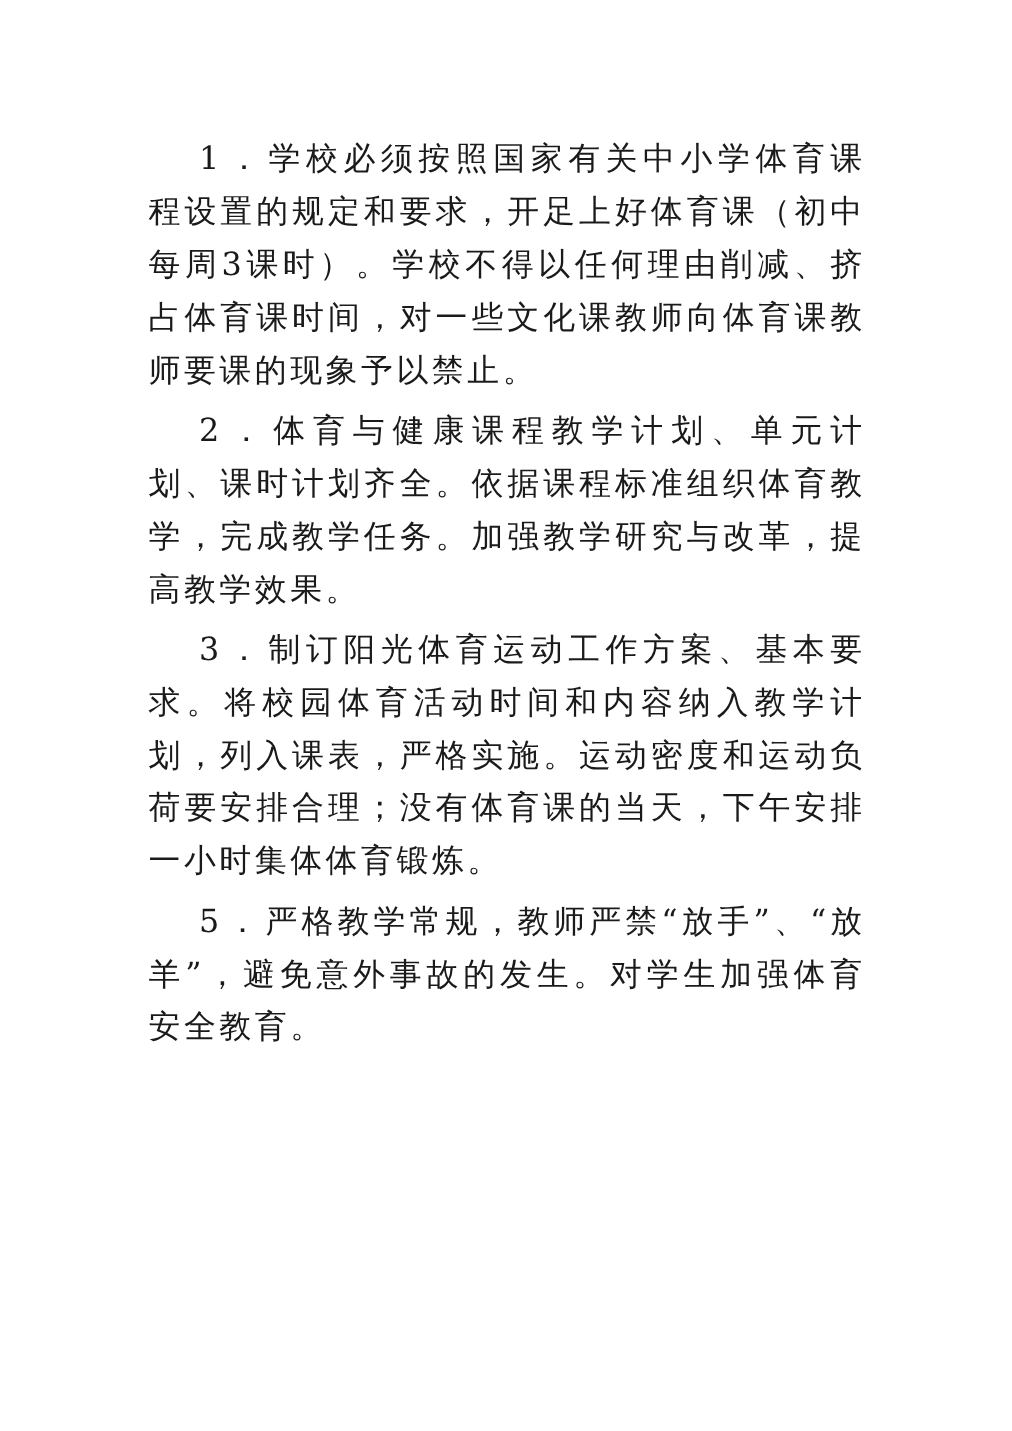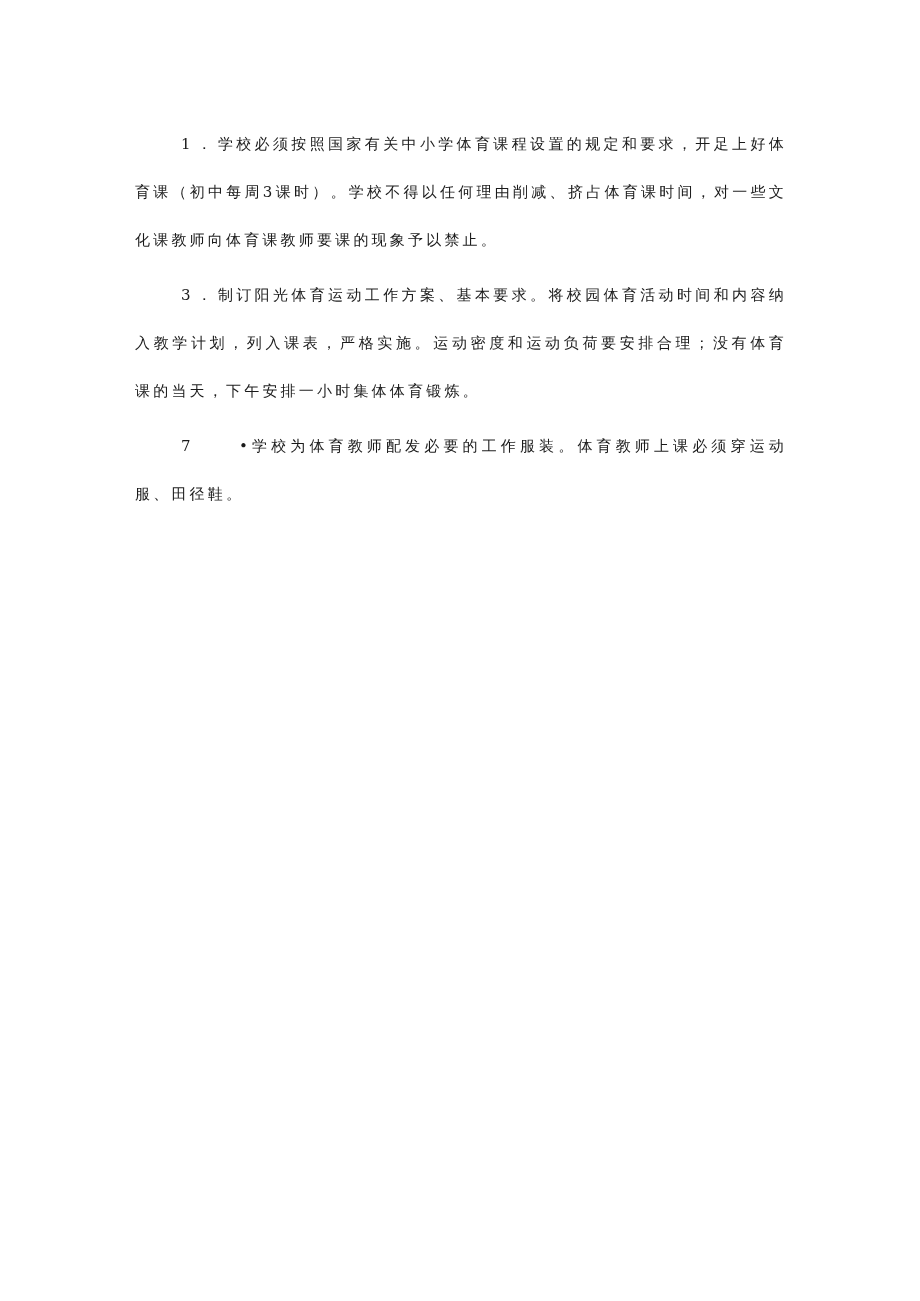--- a/index.html
+++ b/index.html
@@ -15,21 +15,21 @@
       font-family: "DejaVu Serif", "Liberation Serif", serif;
       color: #1a1a1a;
     }
     .page {
       position: absolute;
       left: 135px;
       top: 120px;
       width: 652px;
     }
     .para {
-      font-size: 15px;
+      font-size: 29px;
       line-height: 48px;
       letter-spacing: 3.2px;
       text-align: justify;
       text-justify: inter-ideograph;
       margin: 0 0 7px 0;
       text-indent: 46px;
       word-break: break-all;
     }
     .num {
       letter-spacing: 6px;
@@ -39,20 +39,21 @@
       width: 58px;
       text-indent: 0;
     }
   </style>
 </head>
 <body>
 
 <div class="page">
   <p class="para"><span class="num">1</span><span class="num">．</span><span>学校必须按照国家有关中小学体育课程设置的规定和要求，开足上好体育课（初中每周3课时）。学校不得以任何理由削减、挤占体育课时间，对一些文化课教师向体育课教师要课的现象予以禁止。</span></p>
 
+  <p class="para"><span class="num">2</span><span class="num">．</span><span>体育与健康课程教学计划、单元计划、课时计划齐全。依据课程标准组织体育教学，完成教学任务。加强教学研究与改革，提高教学效果。</span></p>
 
   <p class="para"><span class="num">3</span><span class="num">．</span><span>制订阳光体育运动工作方案、基本要求。将校园体育活动时间和内容纳入教学计划，列入课表，严格实施。运动密度和运动负荷要安排合理；没有体育课的当天，下午安排一小时集体体育锻炼。</span></p>
 
 
+  <p class="para"><span class="num">5</span><span class="num">．</span><span>严格教学常规，教师严禁“放手”、“放羊”，避免意外事故的发生。对学生加强体育安全教育。</span></p>
 
 
-  <p class="para"><span class="num7">7</span><span>•</span><span>学校为体育教师配发必要的工作服装。体育教师上课必须穿运动服、田径鞋。</span></p>
 </div>
 
 </body></html>

